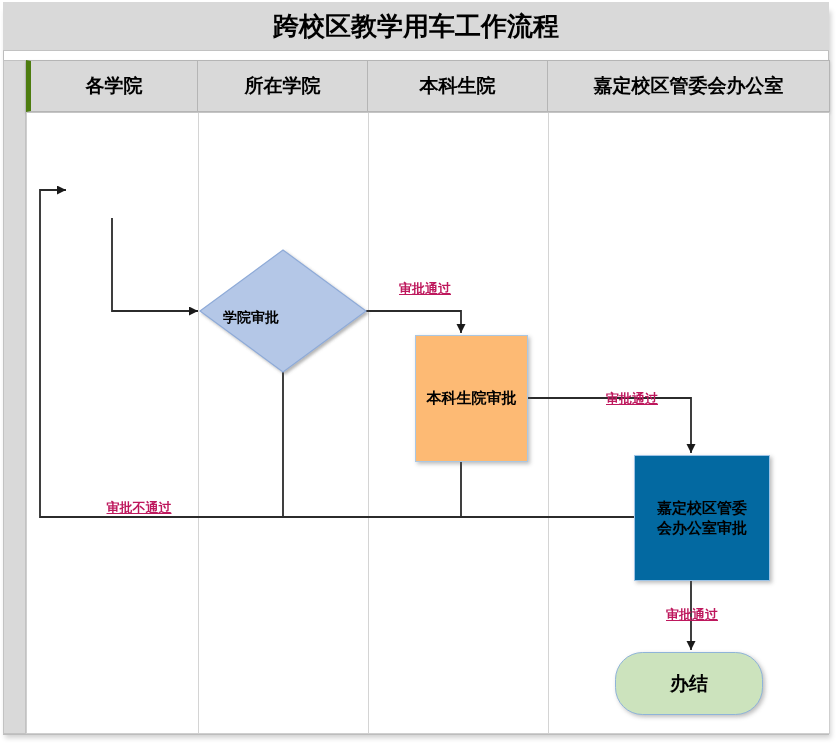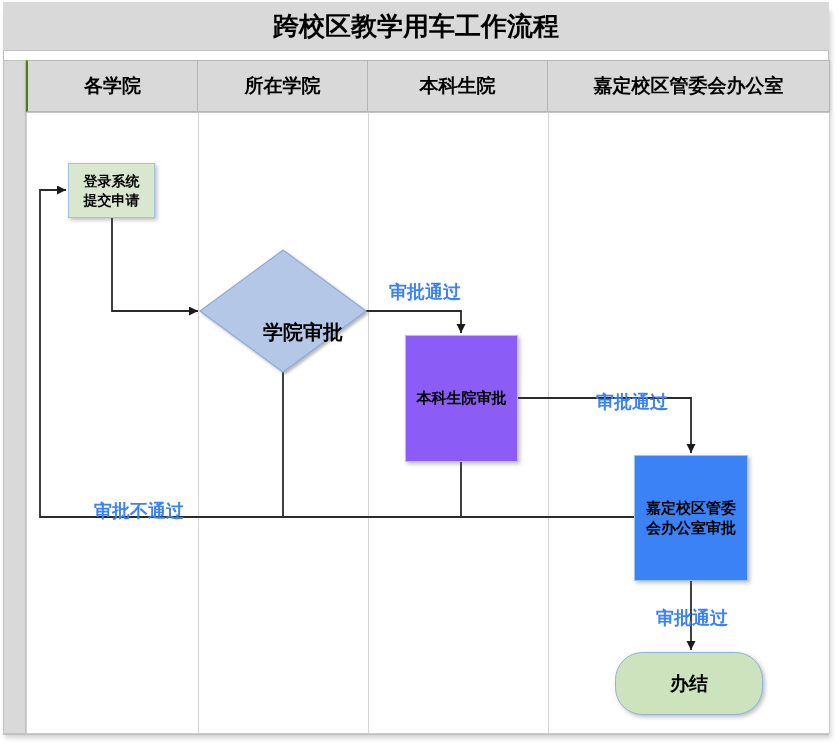--- a/index.html
+++ b/index.html
@@ -25,21 +25,21 @@
   }
   .header-row{
     position:absolute;left:26px;top:60px;width:804px;height:52px;
     display:flex;box-shadow:0 2px 3px rgba(0,0,0,.15);
   }
   .header-cell{
     background:#d9d9d9;border:1px solid #b5b5b5;border-left:none;
     display:flex;align-items:center;justify-content:center;
     font-size:19px;font-weight:bold;color:#000;box-sizing:border-box;
   }
-  .header-cell:first-child{border-left:2px solid #4d7c0f;}
+  .header-cell:first-child{border-left:5px solid #4d7c0f;}
   .hc1{width:172px;} .hc2{width:170px;} .hc3{width:180px;} .hc4{width:282px;font-family:Liberation Serif, serif;}
   .body-area{
     position:absolute;left:26px;top:112px;width:804px;height:622px;
     display:flex;background:#ffffff;
     border:1px solid #cfcfcf;border-top:1px solid #c5c5c5;box-sizing:border-box;
   }
   .lane{box-sizing:border-box;height:100%;}
   .lane-sep{border-right:1px solid #d4d4d4;}
   .l1{width:172px;} .l2{width:170px;} .l3{width:180px;} .l4{width:280px;}
   
@@ -49,39 +49,40 @@
     position:absolute;display:flex;align-items:center;justify-content:center;
     text-align:center;font-weight:bold;color:#000;box-sizing:border-box;
     box-shadow:2px 2px 4px rgba(90,90,90,.4);
   }
   .shape-label{white-space:pre-line;line-height:1.35;}
   .start-box{
     left:68px;top:163px;width:87px;height:55px;
     background:#d8e7ce;border:1px solid #9dc3e6;font-size:14px;
   }
   .yellow-box{
-    left:405px;top:335px;width:113px;height:127px;
-    background:#8b5cf6;border:1px solid #aac7e2;font-size:15px;
+    left:415px;top:335px;width:113px;height:127px;
+    background:#fdba74;border:1px solid #aac7e2;font-size:15px;
   }
   .green-box{
-    left:634px;top:455px;width:114px;height:126px;
-    background:#3b82f6;border:1px solid #9dc3e6;font-size:15px;
+    left:634px;top:455px;width:136px;height:126px;
+    background:#0369a1;border:1px solid #9dc3e6;font-size:15px;
   }
   .terminator{
     left:615px;top:652px;width:148px;height:63px;border-radius:27.5px;
     background:#cce3bd;border:1.5px solid #8fb4d9;font-size:19px;
   }
   .diamond-label{
-    position:absolute;left:223px;top:319px;width:120px;text-align:right;
-    font-size:20px;font-weight:bold;color:#000;
+    position:absolute;left:223px;top:309px;width:120px;text-align:left;
+    font-size:14px;font-weight:bold;color:#000;
   }
   
   .edge-label{
-    position:absolute;font-size:18px;font-weight:bold;color:#3b82f6;
+    position:absolute;font-size:13px;font-weight:bold;color:#be185d;
     text-align:center;
+    text-decoration:underline;
   }
   .lbl-pass1{left:385px;top:280px;width:80px;}
   .lbl-pass2{left:592px;top:390px;width:80px;}
   .lbl-pass3{left:652px;top:606px;width:80px;}
   .lbl-fail{left:89px;top:499px;width:100px;}
 </style>
 </head>
 <body>
 
 <div id="canvas">
@@ -130,24 +131,20 @@
     <path d="M366 311 H461 V333" fill="none" stroke="#2b2b2b" stroke-width="1.8" marker-end="url(#arw)"></path>
     <path d="M518 398 H691 V453" fill="none" stroke="#2b2b2b" stroke-width="1.8" marker-end="url(#arw)"></path>
     <path d="M691 581 V650" fill="none" stroke="#2b2b2b" stroke-width="1.8" marker-end="url(#arw)"></path>
     <path d="M283 372 V517" fill="none" stroke="#2b2b2b" stroke-width="1.8"></path>
     <path d="M461 462 V517" fill="none" stroke="#2b2b2b" stroke-width="1.8"></path>
     <path d="M634 517 H40 V190 H66" fill="none" stroke="#2b2b2b" stroke-width="1.8" marker-end="url(#arw)"></path>
 
     <polygon points="200,311 283,250 366,311 283,372" fill="#b4c7e7" stroke="#8fabd8" stroke-width="1.2" filter="url(#shp-shadow)"></polygon>
   </svg>
 
-  <div class="shape start-box">
-    <span class="shape-label">登录系统
-提交申请</span>
-  </div>
 
   <div class="diamond-label">学院审批</div>
 
   <div class="shape yellow-box">
     <span class="shape-label">本科生院审批</span>
   </div>
 
   <div class="shape green-box">
     <span class="shape-label">嘉定校区管委
 会办公室审批</span>

